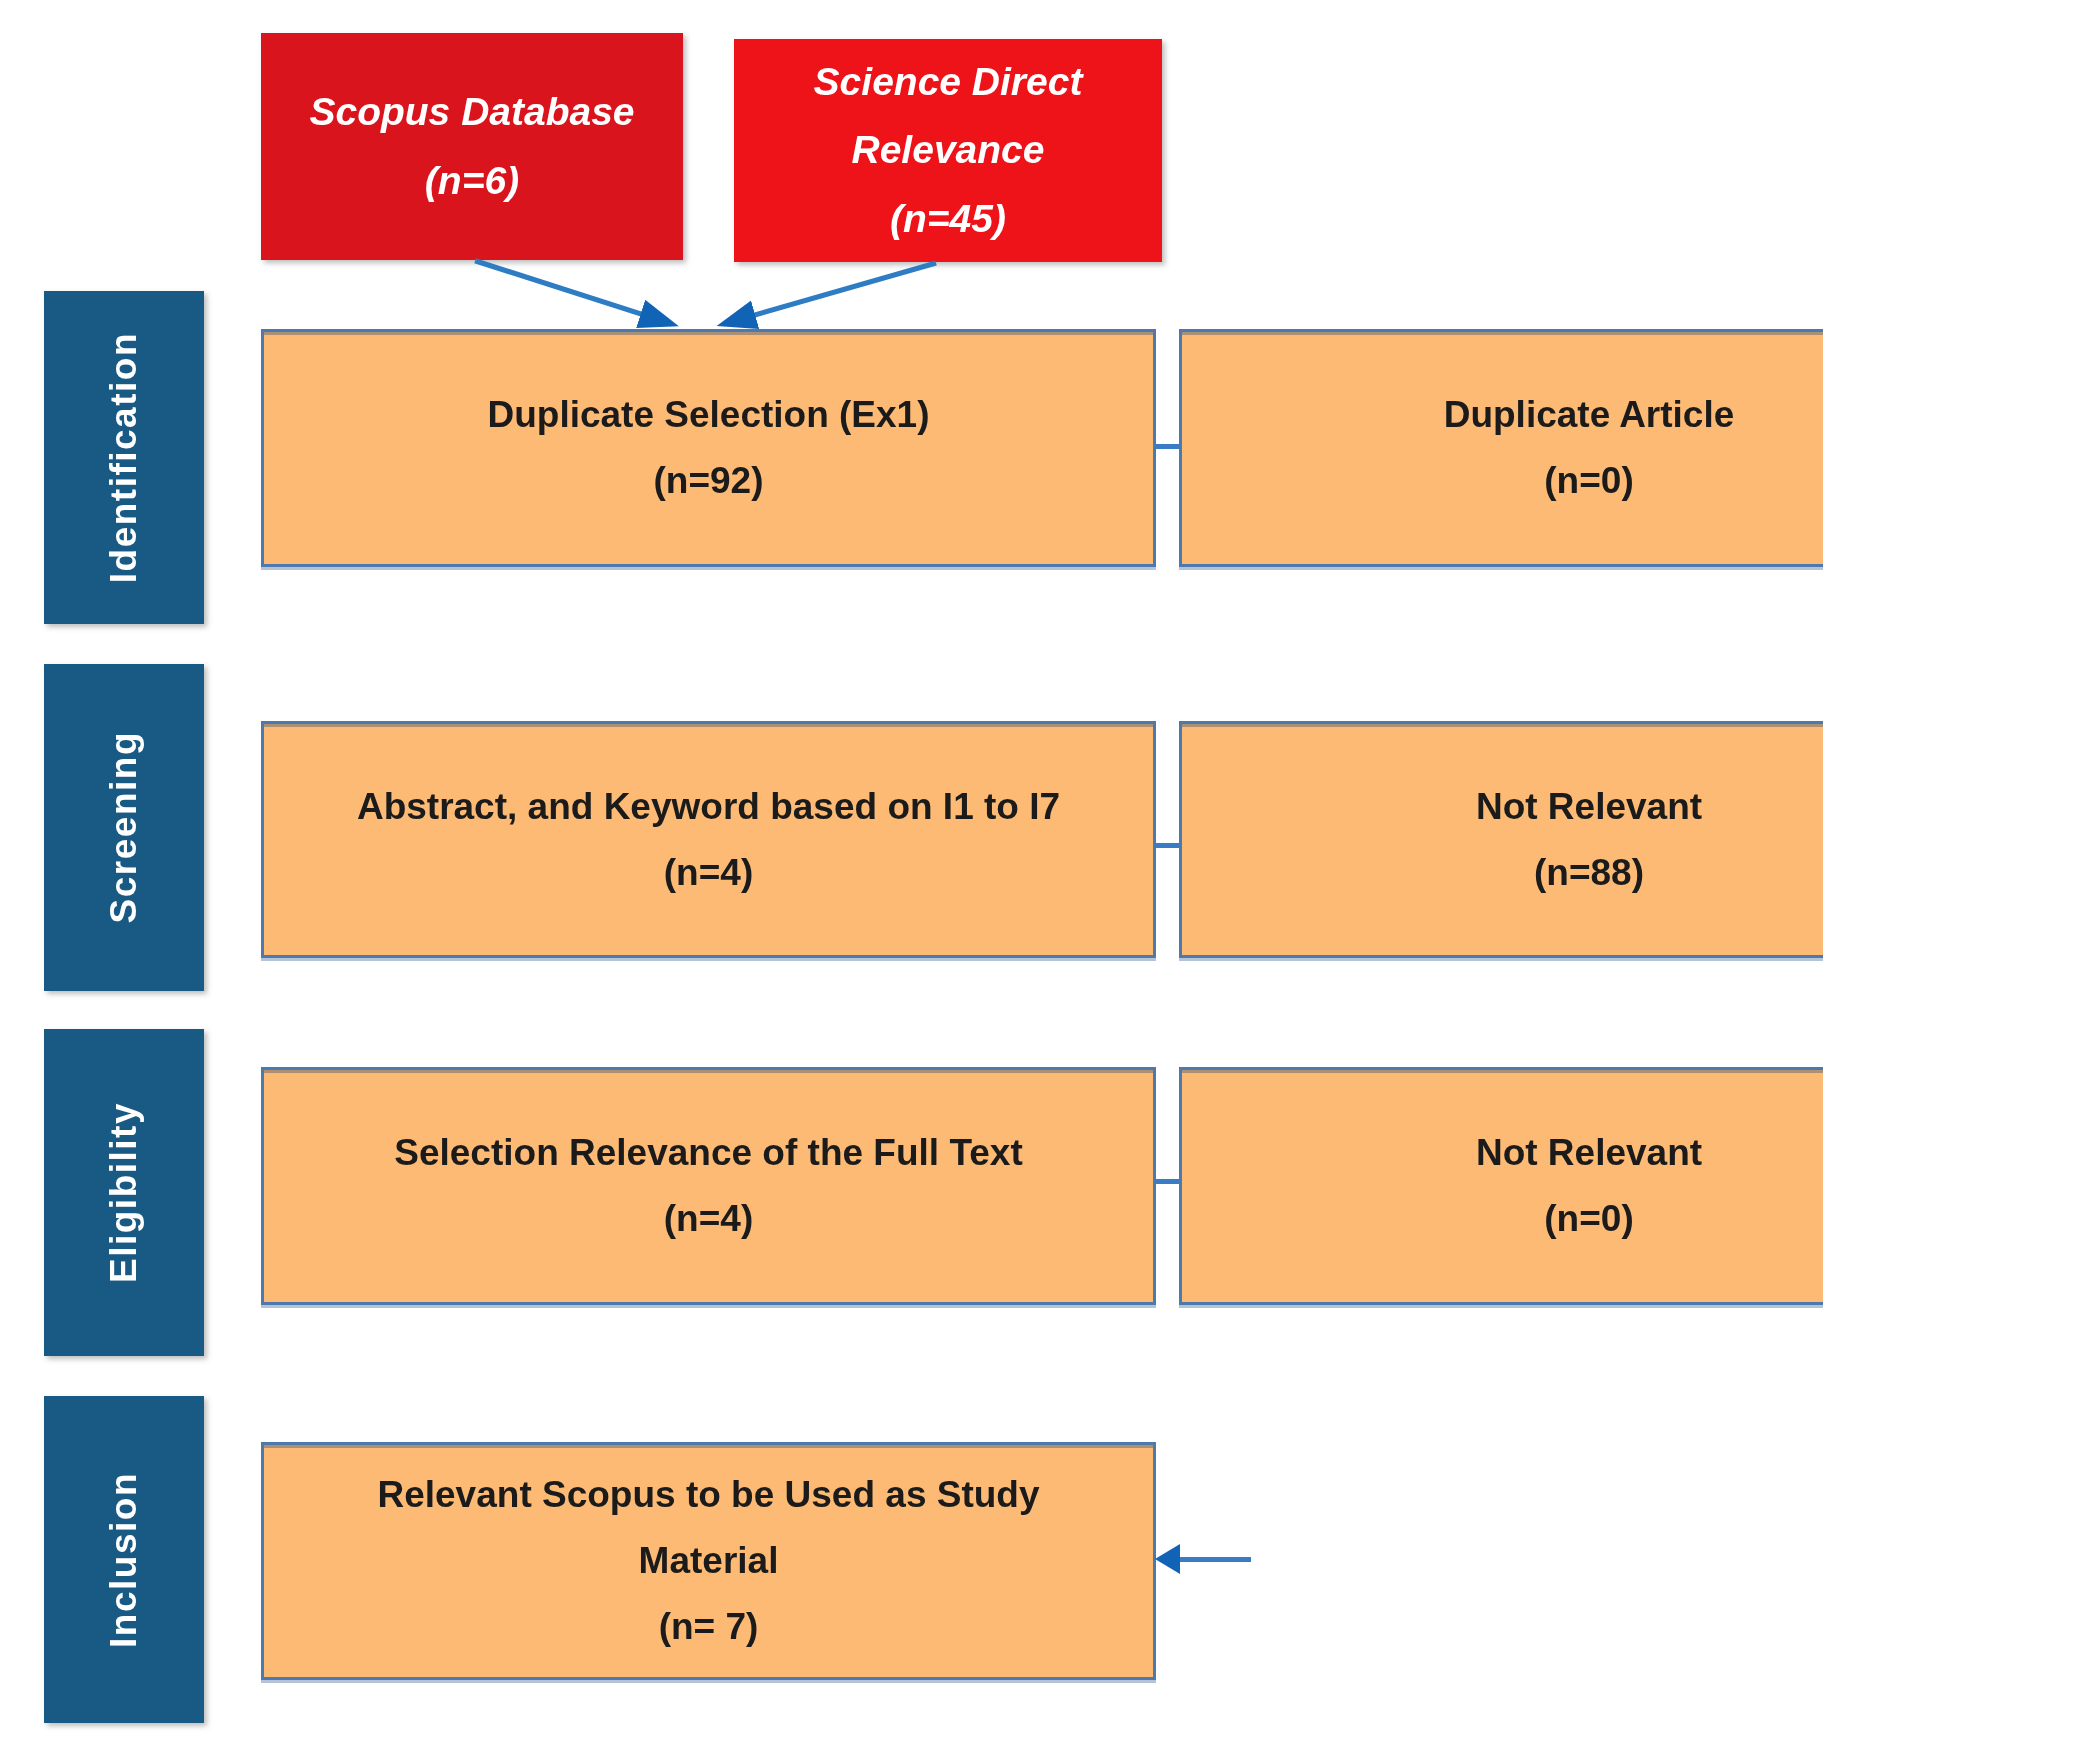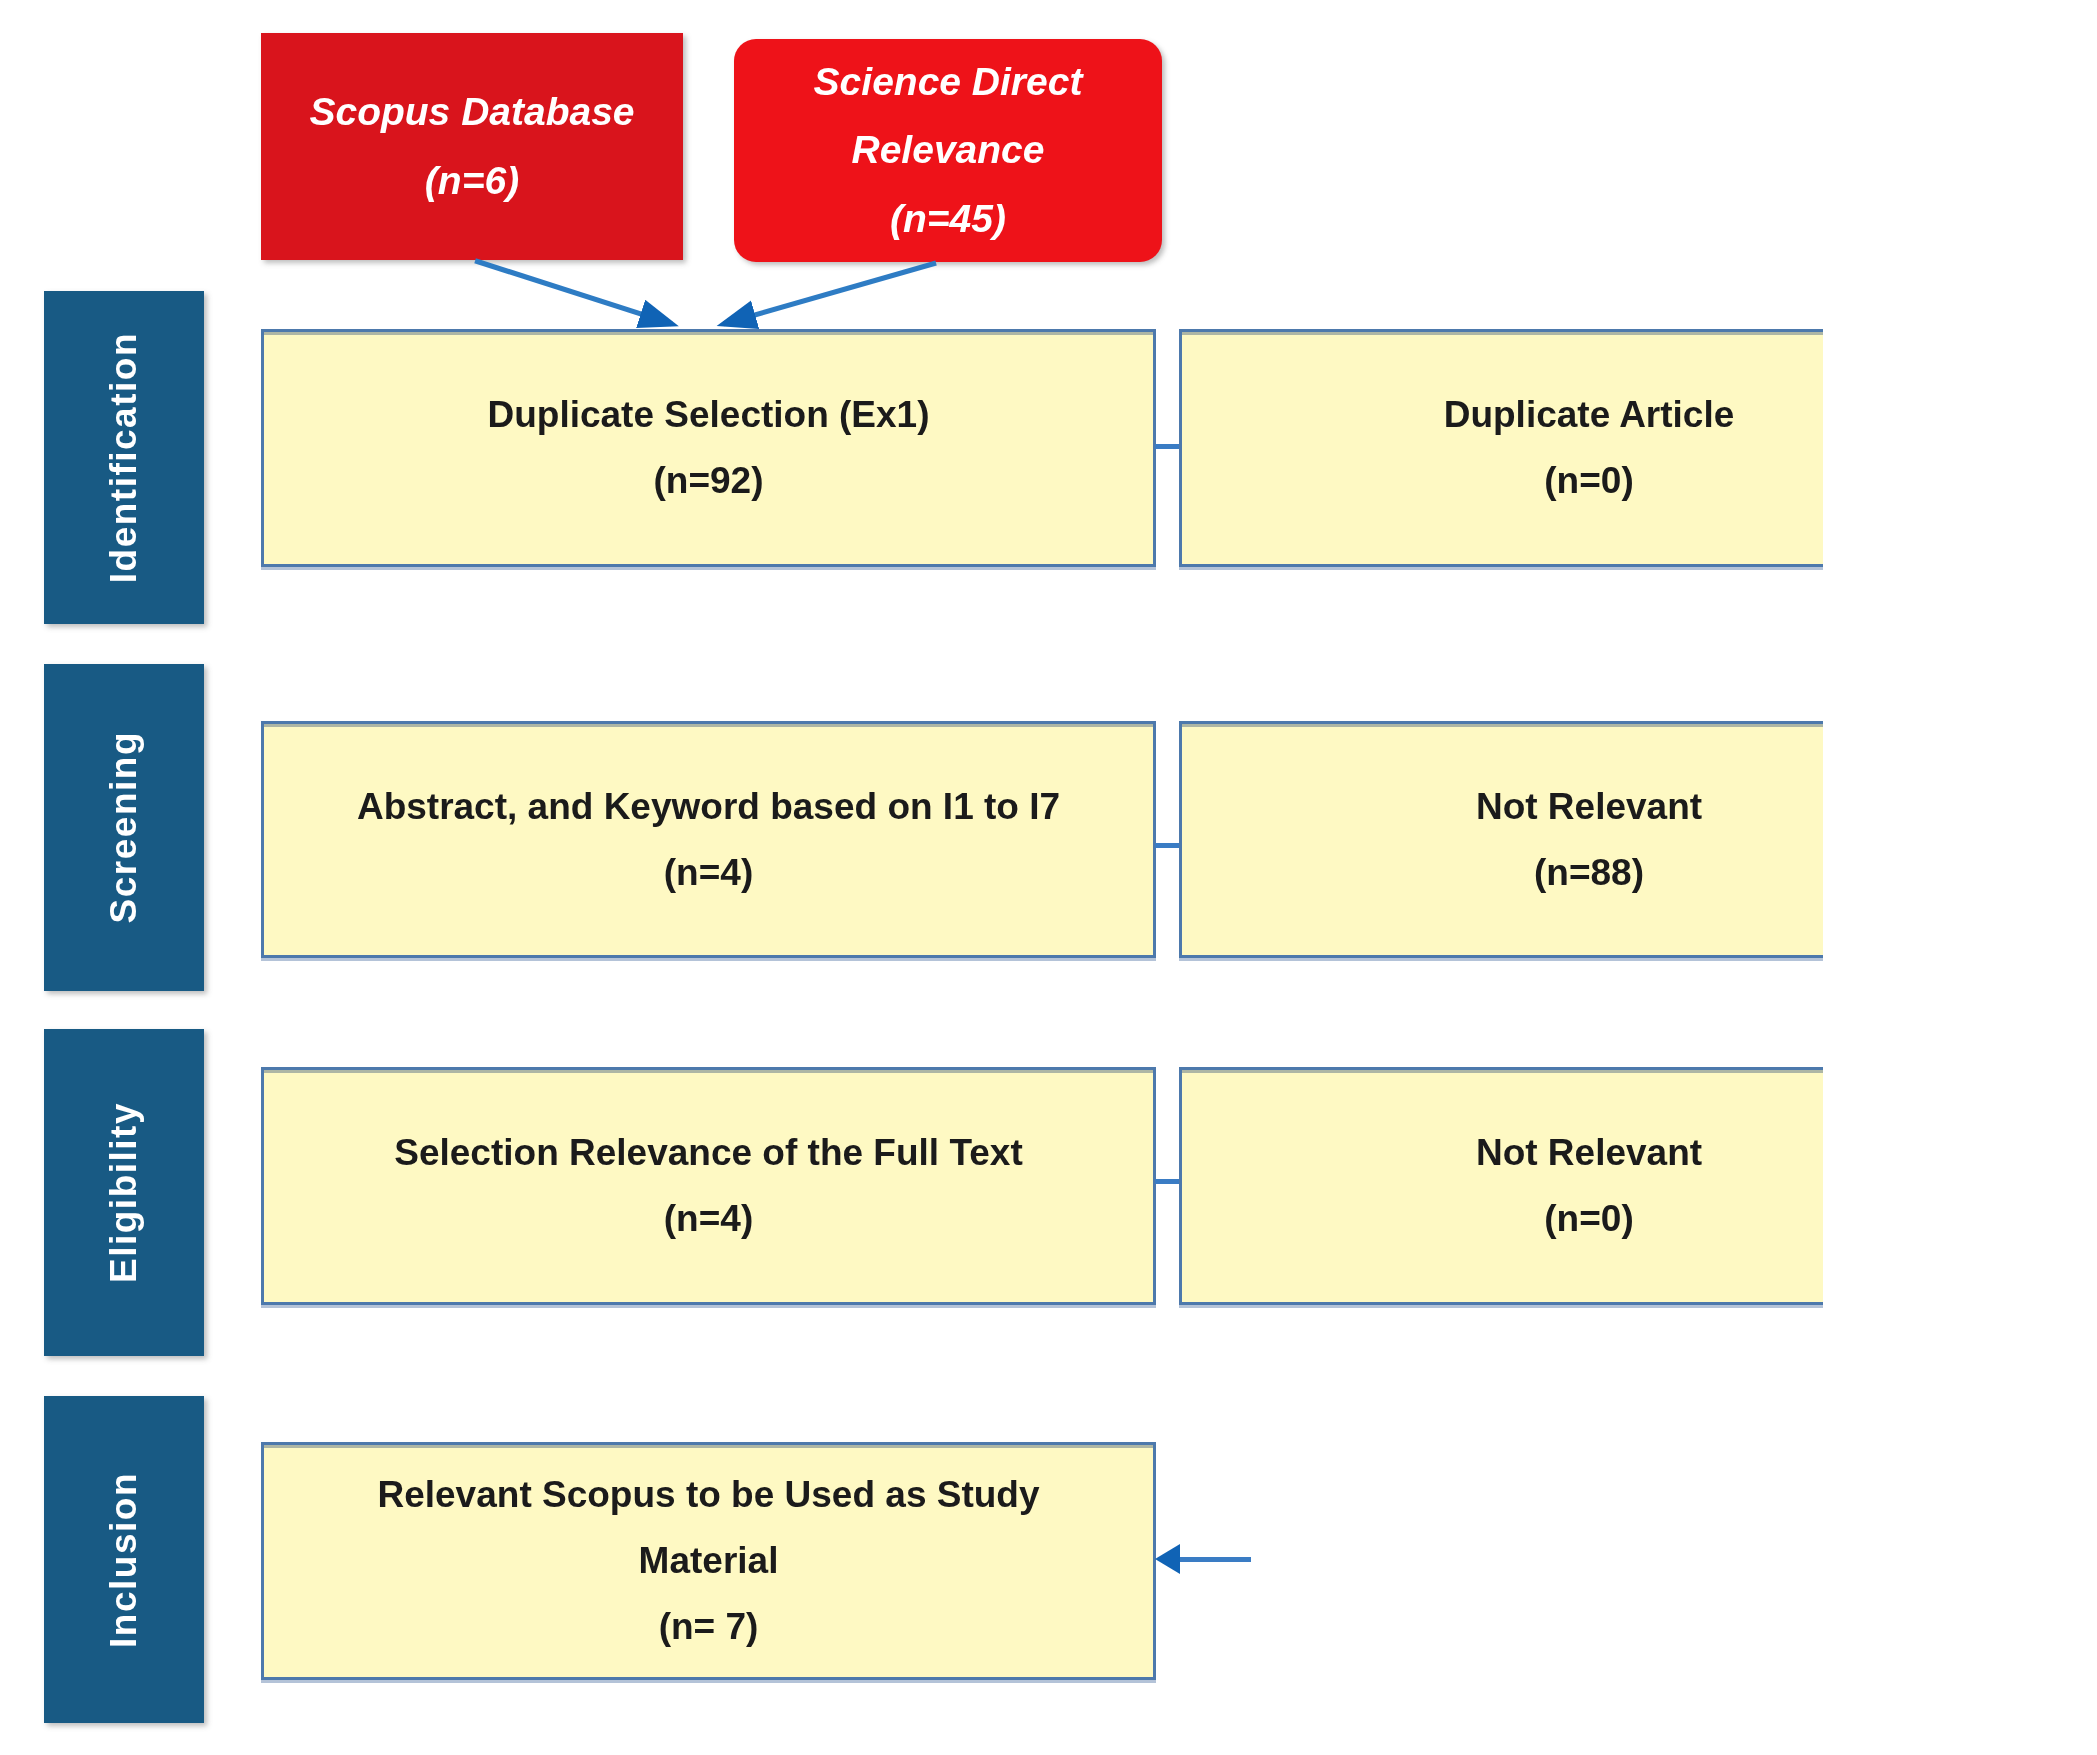--- a/index.html
+++ b/index.html
@@ -17,21 +17,21 @@
     color:#ffffff;
     font-style:italic;
     font-weight:600;
     font-size:39px;
     line-height:1.75;
     display:flex; flex-direction:column; justify-content:center; align-items:center;
     text-align:center;
     box-shadow:3px 3px 5.2px rgba(110,110,110,0.45);
   }
   .source-a { left:261px; top:33px;  width:422px; height:227px; background:#d9141c; }
-  .source-b { left:734px; top:39px;  width:428px; height:223px; background:#ee1219;border-radius:22px; }
+  .source-b { left:734px; top:39px;  width:428px; height:223px; background:#ee1219; }
 
   
   .stage {
     position:absolute;
     left:44px; width:160px;
     background:#185a84;
     color:#ffffff;
     display:flex; align-items:center; justify-content:center;
     box-shadow:3px 3px 5.2px rgba(110,110,110,0.45);
   }
@@ -42,21 +42,21 @@
     white-space:nowrap;
   }
   .stage-1 { top:291px;  height:333px; }
   .stage-2 { top:664px;  height:327px; }
   .stage-3 { top:1029px; height:327px; }
   .stage-4 { top:1396px; height:327px; }
 
   
   .flow-box {
     position:absolute;
-    background:#fef9c3;
+    background:#fdba74;
     border:3px solid #4d79ac;
     box-shadow: inset 0 3px 0 rgba(42,74,116,0.38), 0 3px 0 rgba(130,155,190,0.6);
     display:flex; flex-direction:column; justify-content:center; align-items:center;
     text-align:center;
     color:#1b1b1b;
     font-size:37px; font-weight:600; line-height:1.78;
     padding:0 20px; box-sizing:border-box;
   }
   .col-left  { left:261px;  width:895px; }
   .col-right { left:1179px; width:820px; }

